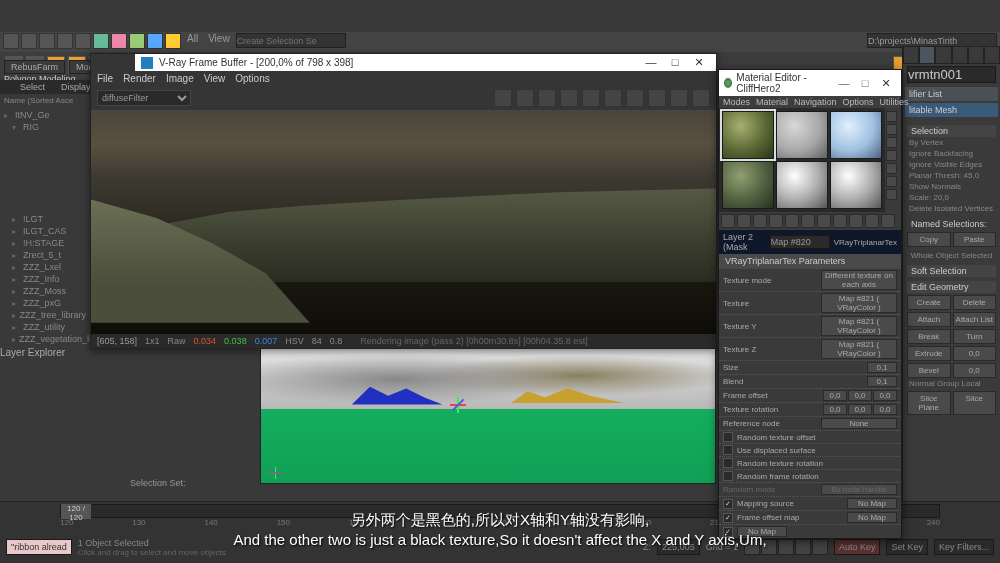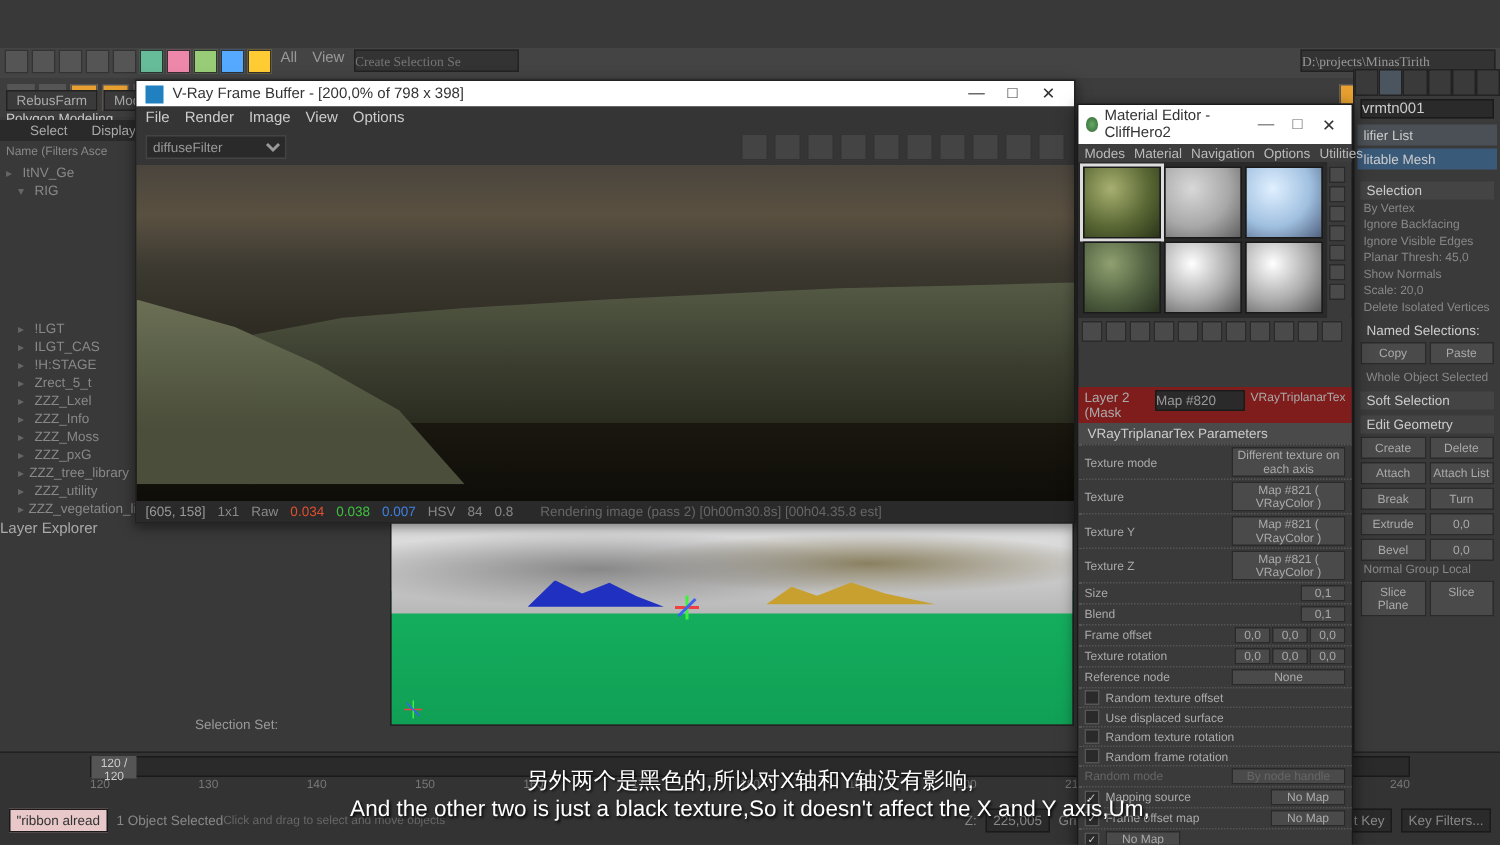--- a/index.html
+++ b/index.html
@@ -6,21 +6,21 @@
 body { background: #393939; color: #aaa; font-size: 10px; width: 1000px; height: 563px; overflow: hidden; position: relative; }
 
 
 .top-ribbon { background: #444; height: 20px; display: flex; gap: 2px; padding: 1px 3px; margin-top: 32px; }
 .top-ribbon .btn { width: 16px; height: 16px; background: #555; border: 1px solid #333; }
 .top-ribbon .btn:nth-child(6) { background: #6b9; }
 .top-ribbon .btn:nth-child(7) { background: #e8a; }
 .top-ribbon .btn:nth-child(8) { background: #9c7; }
 .top-ribbon .btn:nth-child(9) { background: #5af; }
 .top-ribbon .btn:nth-child(10) { background: #fc3; }
-.top-ribbon input { background: #333; border: 1px solid #222; color: #999; font-size: 9px; height: 15px; font-family: Liberation Serif, serif; }
+.top-ribbon input { background: #333; border: 1px solid #222; color: #999; font-size: 9px; height: 15px; }
 
 .ribbon2 { background: #3d3d3d; height: 26px; display: flex; gap: 3px; padding: 2px 5px; align-items: center; }
 .ribbon2 .ico { width: 18px; height: 18px; border: 1px solid #555; }
 .ico.y { background: #e8a030; }
 .ico.r { background: #c04030; }
 .ico.g { background: #708030; }
 .ico.b { background: #3070a0; }
 .ico.d { background: #555; }
 .ico.p { background: #a040a0; }
 .ico.c { background: #40a0a0; }
@@ -28,21 +28,21 @@
 
 .outliner { position: absolute; left: 0; top: 80px; width: 90px; height: 400px; background: #393939; }
 .outliner-head { background: #2a2a2a; padding: 2px 4px; font-size: 9px; display: flex; justify-content: space-between; }
 .outliner-head span { cursor: pointer; margin-left: 16px; }
 .outliner-tree { padding: 2px; font-size: 9px; }
 .outliner-tree .item { padding: 1px 2px; display: flex; align-items: center; gap: 3px; color: #888; }
 .outliner-tree .arrow { width: 8px; font-size: 8px; color: #666; }
 
 
 .vray-win { position: absolute; left: 90px; top: 53px; width: 627px; background: #353535; border: 1px solid #222; box-shadow: 0 2px 8px rgba(0,0,0,.5); z-index: 5; }
-.vray-title { background: #fff; color: #333; font-size: 10px; padding: 2px 6px; display: flex; align-items: center; gap: 6px; }
+.vray-title { background: #fff; color: #333; font-size: 10px; padding: 2px 6px; display: flex; align-items: center; gap: 6px; margin-left: 44px; }
 .vray-title .winbtns { margin-left: auto; display: flex; gap: 2px; }
 .vray-title .winbtns span { width: 22px; text-align: center; font-size: 11px; cursor: pointer; }
 .vray-menu { background: #353535; padding: 2px 6px; display: flex; gap: 10px; font-size: 10px; color: #ccc; }
 .vray-menu span { cursor: pointer; }
 .vray-tool { background: #353535; padding: 3px 6px; display: flex; align-items: center; gap: 4px; }
 .vray-tool select { background: #2a2a2a; border: 1px solid #444; color: #999; font-size: 9px; height: 16px; width: 94px; }
 .vray-tool .tbtn { width: 18px; height: 18px; background: #444; border: 1px solid #333; }
 .vray-render { position: relative; width: 625px; height: 224px; background: linear-gradient(180deg,#4a453d 0%,#5a5040 15%,#3d3a32 30%,#1b1810 75%,#0f0d08 100%); overflow: hidden; }
 .vray-render::before { content: ""; position: absolute; left: 0; top: 35%; right: 0; height: 42%; background: linear-gradient(180deg,#555a45 0%,#3a3d2e 60%,#2a2c20 100%); clip-path: polygon(0% 60%,10% 40%,22% 25%,35% 18%,50% 12%,62% 8%,75% 4%,88% 2%,100% 0%,100% 100%,0% 100%); }
 .vray-render::after { content: ""; position: absolute; left: 0; top: 40%; width: 35%; height: 55%; background: linear-gradient(180deg,#6a6f55 0%,#4a4e3a 70%); clip-path: polygon(0% 0%,30% 15%,55% 35%,80% 60%,100% 100%,0% 100%); }
@@ -74,21 +74,21 @@
 .mat-menu { background: #3d3d3d; padding: 1px 4px; display: flex; gap: 6px; font-size: 9px; color: #bbb; }
 .mat-menu span { cursor: pointer; }
 .mat-slots { display: grid; grid-template-columns: repeat(3,52px); grid-template-rows: repeat(2,48px); gap: 2px; padding: 3px; background: #2a2a2a; }
 .mat-slot { background: radial-gradient(circle at 35% 30%,#fff 0%,#aaa 55%,#555 100%); border: 1px solid #1a1a1a; position: relative; }
 .mat-slot.s1 { background: radial-gradient(circle at 35% 30%,#a8b070 0%,#5a6835 55%,#2a3518 100%); outline: 2px solid #ddd; }
 .mat-slot.s2 { background: radial-gradient(circle at 35% 30%,#d8d8d8 0%,#a8a8a8 55%,#606060 100%); }
 .mat-slot.s3 { background: radial-gradient(circle at 35% 30%,#e0f0ff 0%,#a0c0e0 55%,#506080 100%); }
 .mat-slot.s4 { background: radial-gradient(circle at 35% 30%,#90a070 0%,#506040 55%,#283020 100%); }
 .mat-tool { padding: 2px; display: flex; gap: 2px; background: #3a3a3a; flex-wrap: wrap; }
 .mat-tool .tb { width: 14px; height: 14px; background: #4a4a4a; border: 1px solid #2a2a2a; }
-.mat-layer { padding: 2px 4px; font-size: 9px; background: #7f1d1d; display: flex; align-items: flex-start; gap: 4px; margin-top: 28px; }
+.mat-layer { padding: 2px 4px; font-size: 9px; background: #0f172a; display: flex; align-items: center; gap: 4px; }
 .mat-layer input { background: #2a2a2a; border: 1px solid #1a1a1a; color: #999; font-size: 9px; width: 60px; height: 14px; }
 .mat-params { background: #3a3a3a; }
 .mat-params-head { background: #4a4a4a; padding: 2px 6px; font-size: 9px; color: #ccc; }
 .mat-param-row { display: flex; padding: 1px 4px; font-size: 8px; color: #aaa; border-top: 1px dotted #555; align-items: center; }
 .mat-param-row .lbl { flex: 1; }
 .mat-param-row .val { width: 76px; text-align: center; background: #4a4a4a; border: 1px solid #2a2a2a; font-size: 8px; padding: 0 2px; }
 .mat-param-row .val3 { display: flex; gap: 1px; }
 .mat-param-row .val3 span { width: 24px; text-align: center; background: #4a4a4a; border: 1px solid #2a2a2a; font-size: 8px; }
 .mat-param-row .chk { width: 10px; height: 10px; background: #2a2a2a; border: 1px solid #555; margin-right: 4px; display: flex; align-items: center; justify-content: center; font-size: 7px; color: #ccc; }
 
@@ -176,21 +176,21 @@
   <span>RebusFarm</span>
   <span>Modeling</span>
 </div>
 <div class="pmodel">Polygon Modeling</div>
 
 <div class="outliner">
   <div class="outliner-head">
     <span>Select</span>
     <span>Display</span>
   </div>
-  <div style="padding:2px 4px;font-size:8px;color:#888">Name (Filters Asce</div>
+  <div style="padding:2px 4px;font-size:8px;color:#888">Name (Sorted Asce</div>
   <div class="outliner-tree">
     <div class="item">
         <span class="arrow">▸</span>
         <span>ItNV_Ge</span>
       </div>
     <div class="item" style="padding-left:10px">
         <span class="arrow">▾</span>
         <span>RIG</span>
       </div>
     <div class="item" style="padding-left:10px;margin-top:80px">
@@ -441,21 +441,21 @@
 
 <div class="cmd-panel">
   <div class="cmd-tabs">
     <div class="t"></div>
     <div class="t" style="background:#4a5560"></div>
     <div class="t"></div>
     <div class="t"></div>
     <div class="t"></div>
     <div class="t"></div>
   </div>
-  <div style="padding:2px 4px"><input style="width: 100%; background: rgb(42, 42, 42); border: 1px solid rgb(26, 26, 26); color: rgb(204, 204, 204); font-size: 10px;" value="vrmtn001"></div>
+  <div style="padding:2px 4px"><input style="width: 100%; background: rgb(42, 42, 42); border: 1px solid rgb(26, 26, 26); color: rgb(204, 204, 204); font-size: 13px;" value="vrmtn001"></div>
   <div class="cmd-sel">lifier List</div>
   <div class="cmd-sel" style="background:#3a5a7a">litable Mesh</div>
   <div class="cmd-section">
     <div class="hd">Selection</div>
     <div class="row">By Vertex</div>
     <div class="row">Ignore Backfacing</div>
     <div class="row">Ignore Visible Edges</div>
     <div class="row">Planar Thresh: 45,0</div>
     <div class="row">Show Normals</div>
     <div class="row">Scale: 20,0</div>
@@ -512,21 +512,21 @@
       <span>200</span>
     <span>210</span>
       <span>220</span>
       <span>230</span>
     <span>240</span>
   </div>
 </div>
 
 <div class="status-bar">
   <div class="seg" style="background:#e8c8c8;color:#333">"ribbon alread</div>
-  <div style="display:flex;flex-direction:row">
+  <div style="display:flex;flex-direction:column">
     <span>1 Object Selected</span>
     <span style="font-size:8px;color:#666">Click and drag to select and move objects</span>
   </div>
   <div style="flex:1"></div>
   <span>Z:</span>
   <span class="seg">225,005</span>
   <span>Grid = 1</span>
   <div class="play">
     <span></span>
     <span></span>

